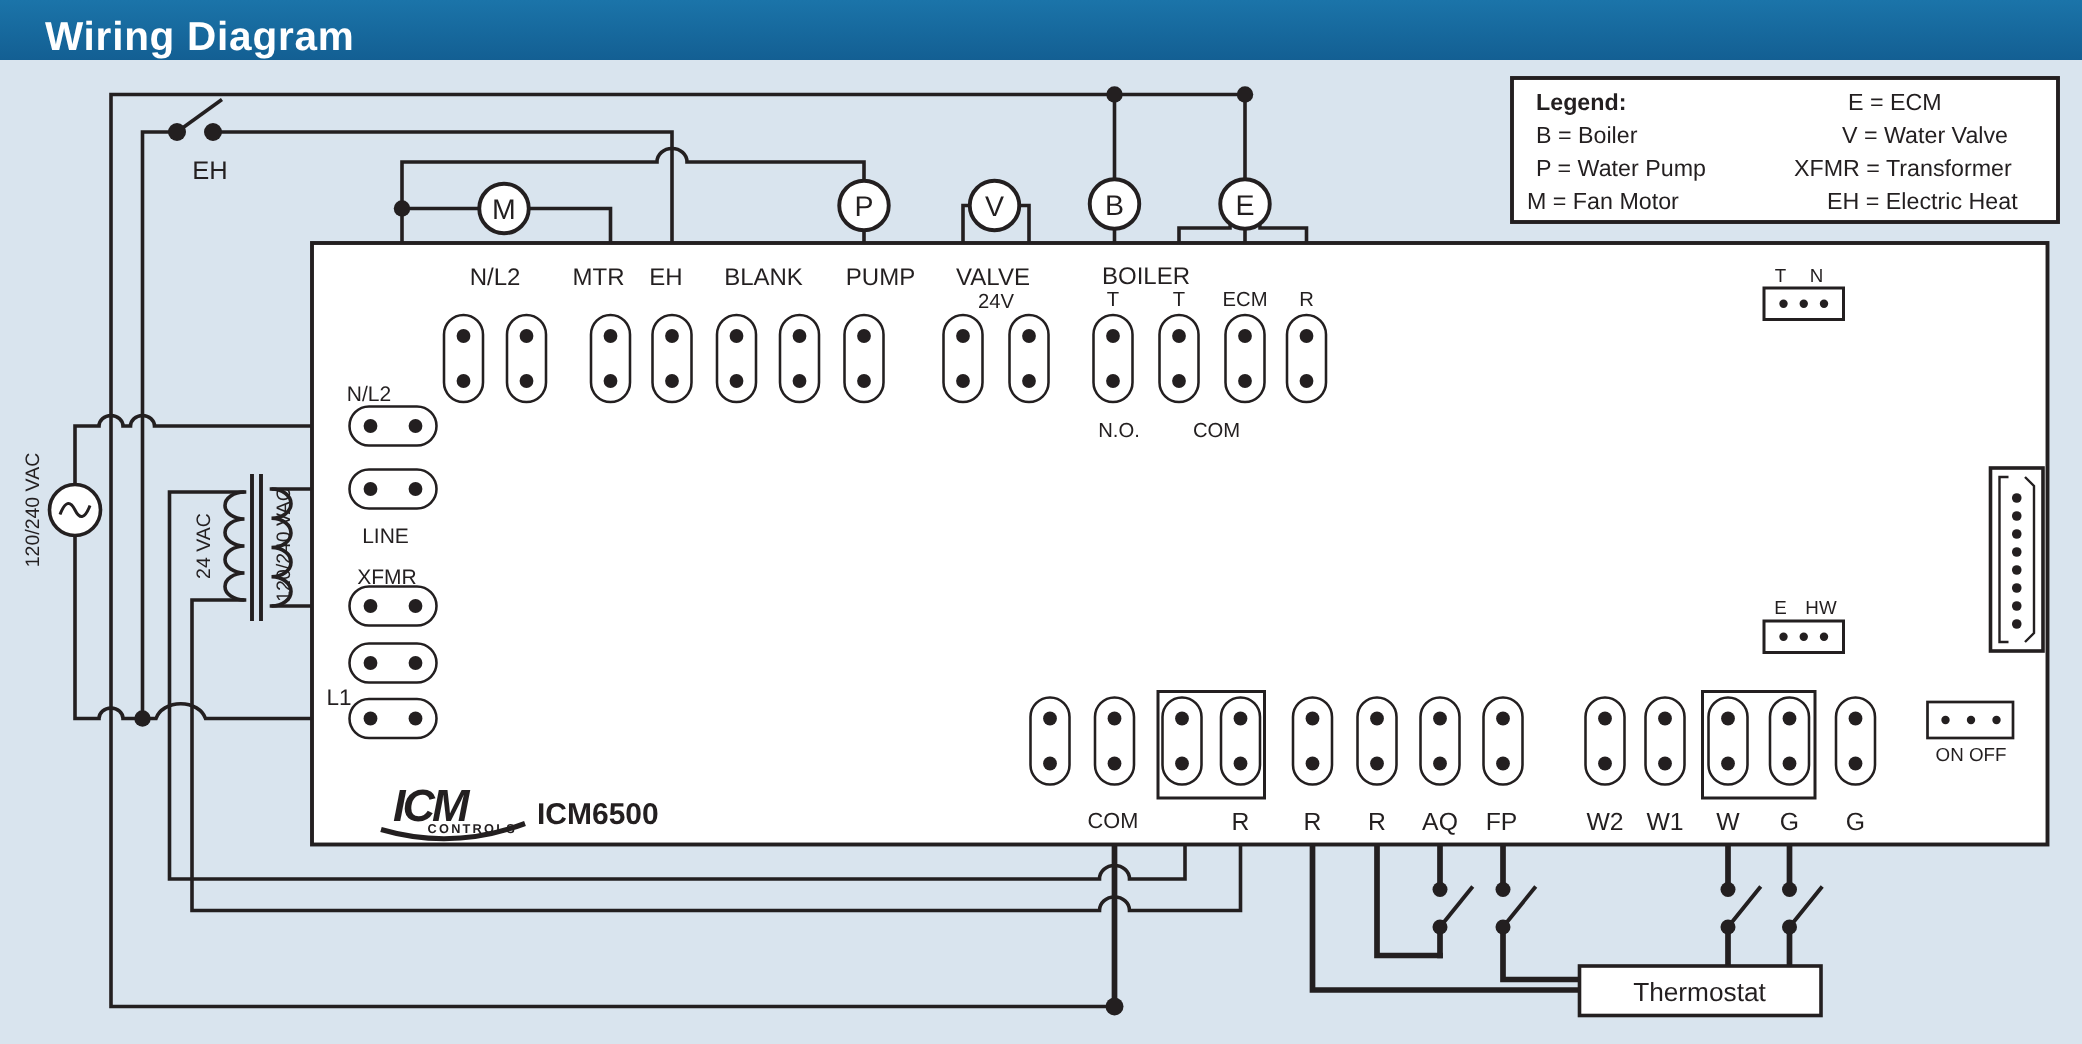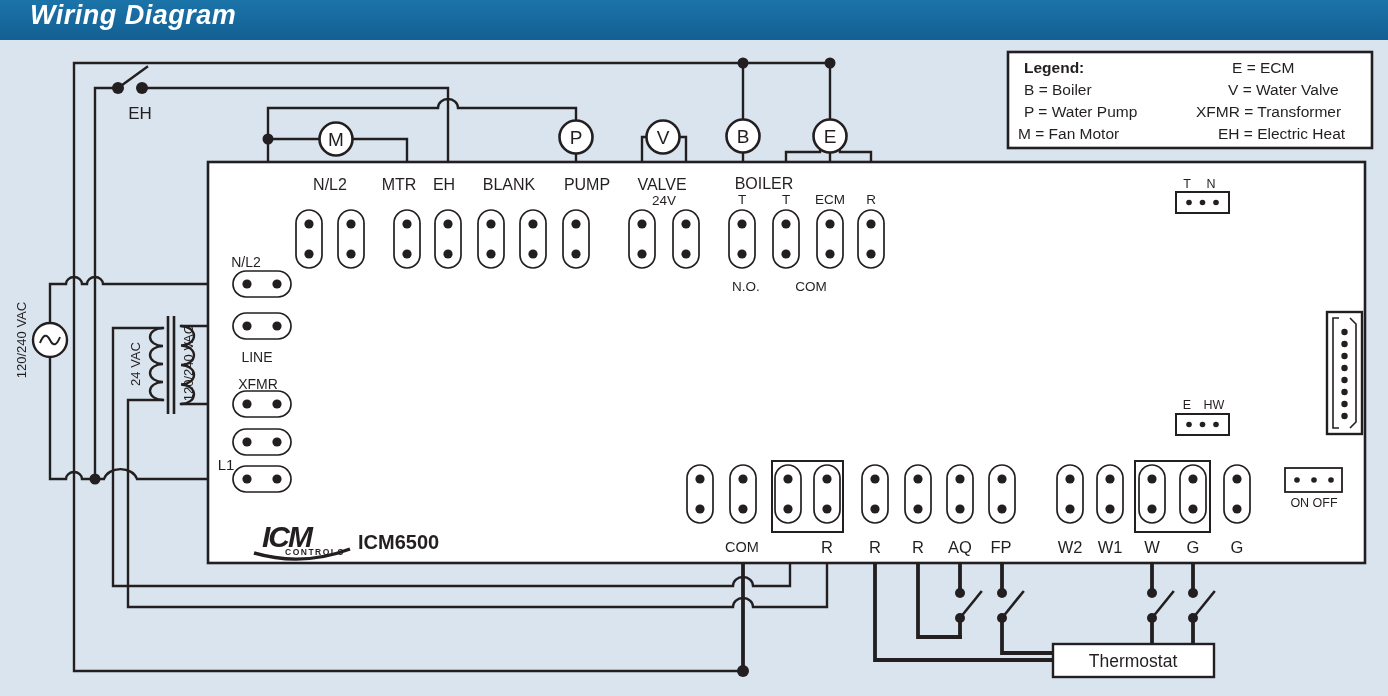--- a/index.html
+++ b/index.html
@@ -5,23 +5,22 @@
   html,body{margin:0;padding:0;}
   body{
     width:1388px;height:696px;
     background:#d9e4ee;
     font-family:"Liberation Sans","DejaVu Sans",sans-serif;
     overflow:hidden;
   }
   .title-bar{
     width:1388px;height:40px;
     background:linear-gradient(#1b74a9,#135f93);
-    display:flex;align-items:flex-start;
+    display:flex;align-items:flex-end;
     box-sizing:border-box;
-    font-style:italic;
   }
   .title-bar h1{
     margin:0 0 0 30px;
     color:#ffffff;
     font-size:27px;
     font-weight:bold;
     letter-spacing:0.5px;
   }
   svg text{fill:#231f20;}
   .lbl{font-size:16px;}

